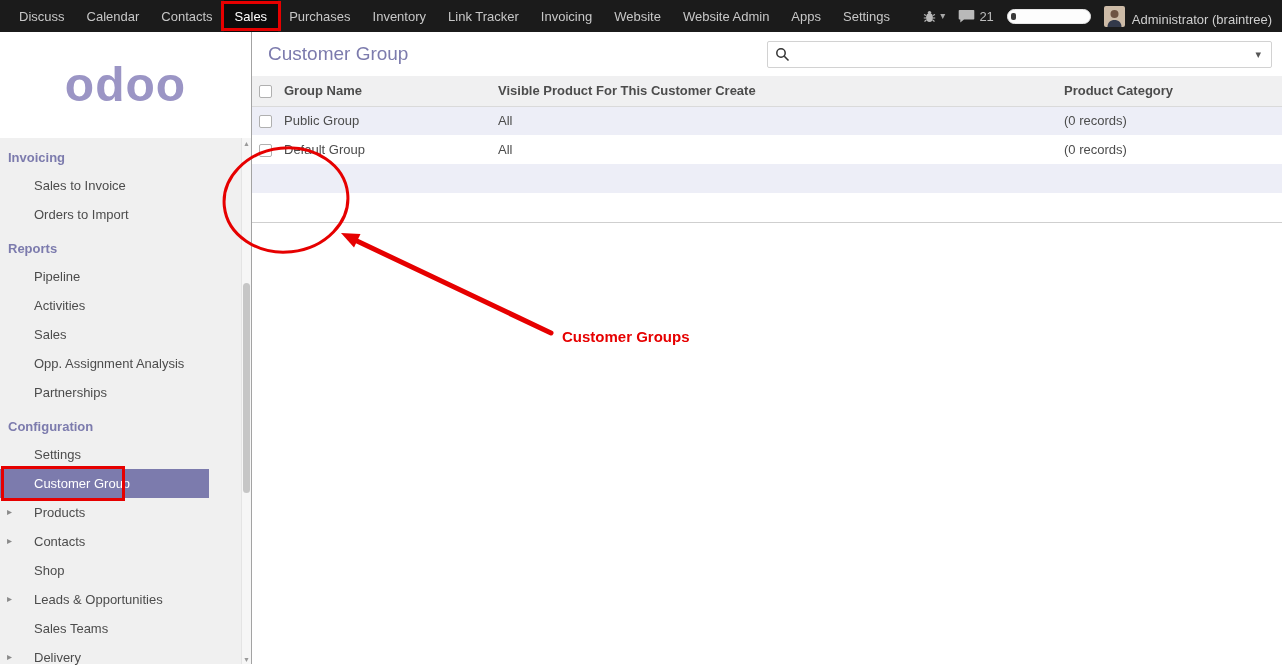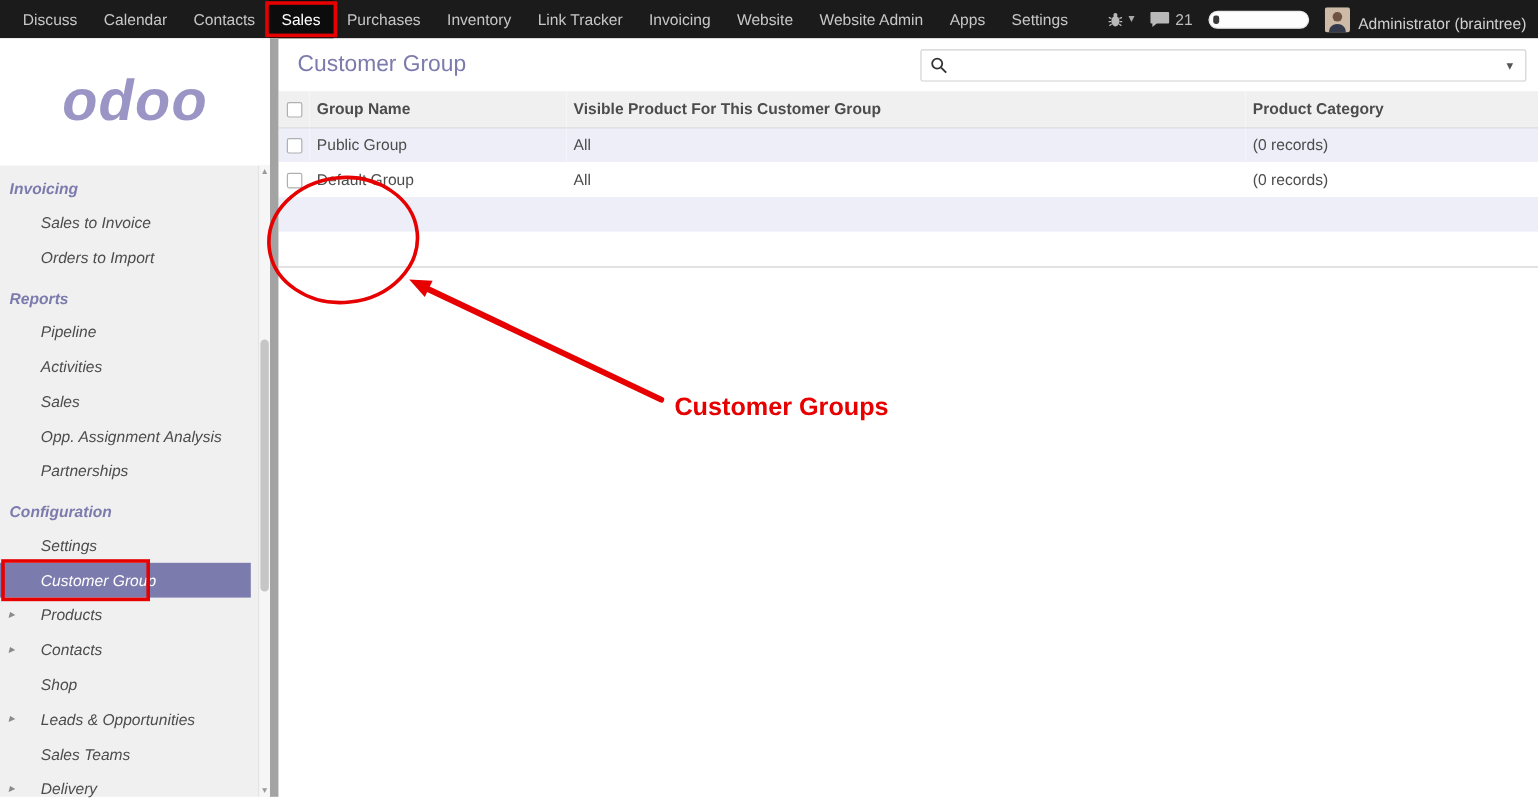--- a/index.html
+++ b/index.html
@@ -29,21 +29,21 @@
   .msg-count{color:#bdbdbd;}
   .pill{width:84px;height:15px;background:#fdfdfd;border-radius:8px;position:relative;border:1px solid #e6e6e6;cursor:pointer;}
   .pill-notch{position:absolute;left:3px;top:3px;bottom:3px;width:5px;background:#3a3a3a;border-radius:2px;}
   .user-box{display:flex;align-items:flex-end;gap:7px;cursor:pointer;}
   .user-name{color:#cfcfcf;white-space:nowrap;}
 
   
   .main{display:flex;height:632px;}
 
   
-  .sidebar{width:232px;background:#f0f0f0;position:relative;flex-shrink:0;border-right:7px solid #a3a3a3;font-style:italic;}
+  .sidebar{width:252px;background:#f0f0f0;position:relative;flex-shrink:0;border-right:1px solid #a3a3a3;}
   .logo-area{height:106px;background:#fff;display:flex;align-items:center;justify-content:center;}
   .logo{font-size:48px;font-weight:bold;color:#9b95c5;letter-spacing:1px;line-height:1;}
   .side-menu{width:209px;}
   .section-header{padding:12px 8px 6px 8px;color:var(--purple);font-weight:bold;font-size:13px;}
   .side-item{position:relative;padding:7px 8px 7px 34px;font-size:13px;color:#4c4c4c;cursor:pointer;white-space:nowrap;}
   .side-item .expander{position:absolute;left:7px;top:8px;color:#8a8a8a;font-size:10px;}
   .side-item.selected{background:var(--purple);color:#fff;}
 
   
   .side-scroll{position:absolute;top:106px;bottom:0;right:0;width:10px;background:#f6f6f6;border-left:1px solid #e4e4e4;}
@@ -83,21 +83,21 @@
   .cb-col{padding:0 0 0 7px;cursor:default;}
   .cb{width:13px;height:13px;border:1px solid #b0b0b0;background:#fff;display:inline-block;border-radius:2px;vertical-align:middle;cursor:pointer;}
 
   
   .ann-box{position:absolute;border:3px solid var(--red);pointer-events:none;z-index:60;}
   .ann-box.sales{top:1px;bottom:1px;left:-3px;right:-3px;}
   .ann-box.customer-group{top:-3px;bottom:-3px;left:1px;width:124px;}
   .ann-svg{position:absolute;left:0;top:0;pointer-events:none;z-index:70;}
   .callout-text{
     position:absolute;left:562px;top:328px;z-index:70;pointer-events:none;
-    color:var(--red);font-weight:bold;font-size:21px;white-space:nowrap;
+    color:var(--red);font-weight:bold;font-size:15px;white-space:nowrap;
   }
 </style>
 </head>
 <body>
 
 <div class="topbar">
   <div class="menus">
     <div class="menu-item">Discuss</div>
     <div class="menu-item">Calendar</div>
     <div class="menu-item">Contacts</div>
@@ -219,21 +219,21 @@
         <colgroup>
             <col style="width:26px">
             <col style="width:214px">
             <col style="width:566px">
             <col>
           </colgroup>
         <thead>
           <tr>
             <th class="cb-col"><span class="cb"></span></th>
             <th>Group Name</th>
-            <th>Visible Product For This Customer Group</th>
+            <th>Visible Product For This Customer Create</th>
             <th>Product Category</th>
           </tr>
         </thead>
         <tbody>
           <tr>
             <td class="cb-col"><span class="cb"></span></td>
             <td>Public Group</td>
             <td>All</td>
             <td>(0 records)</td>
           </tr>

